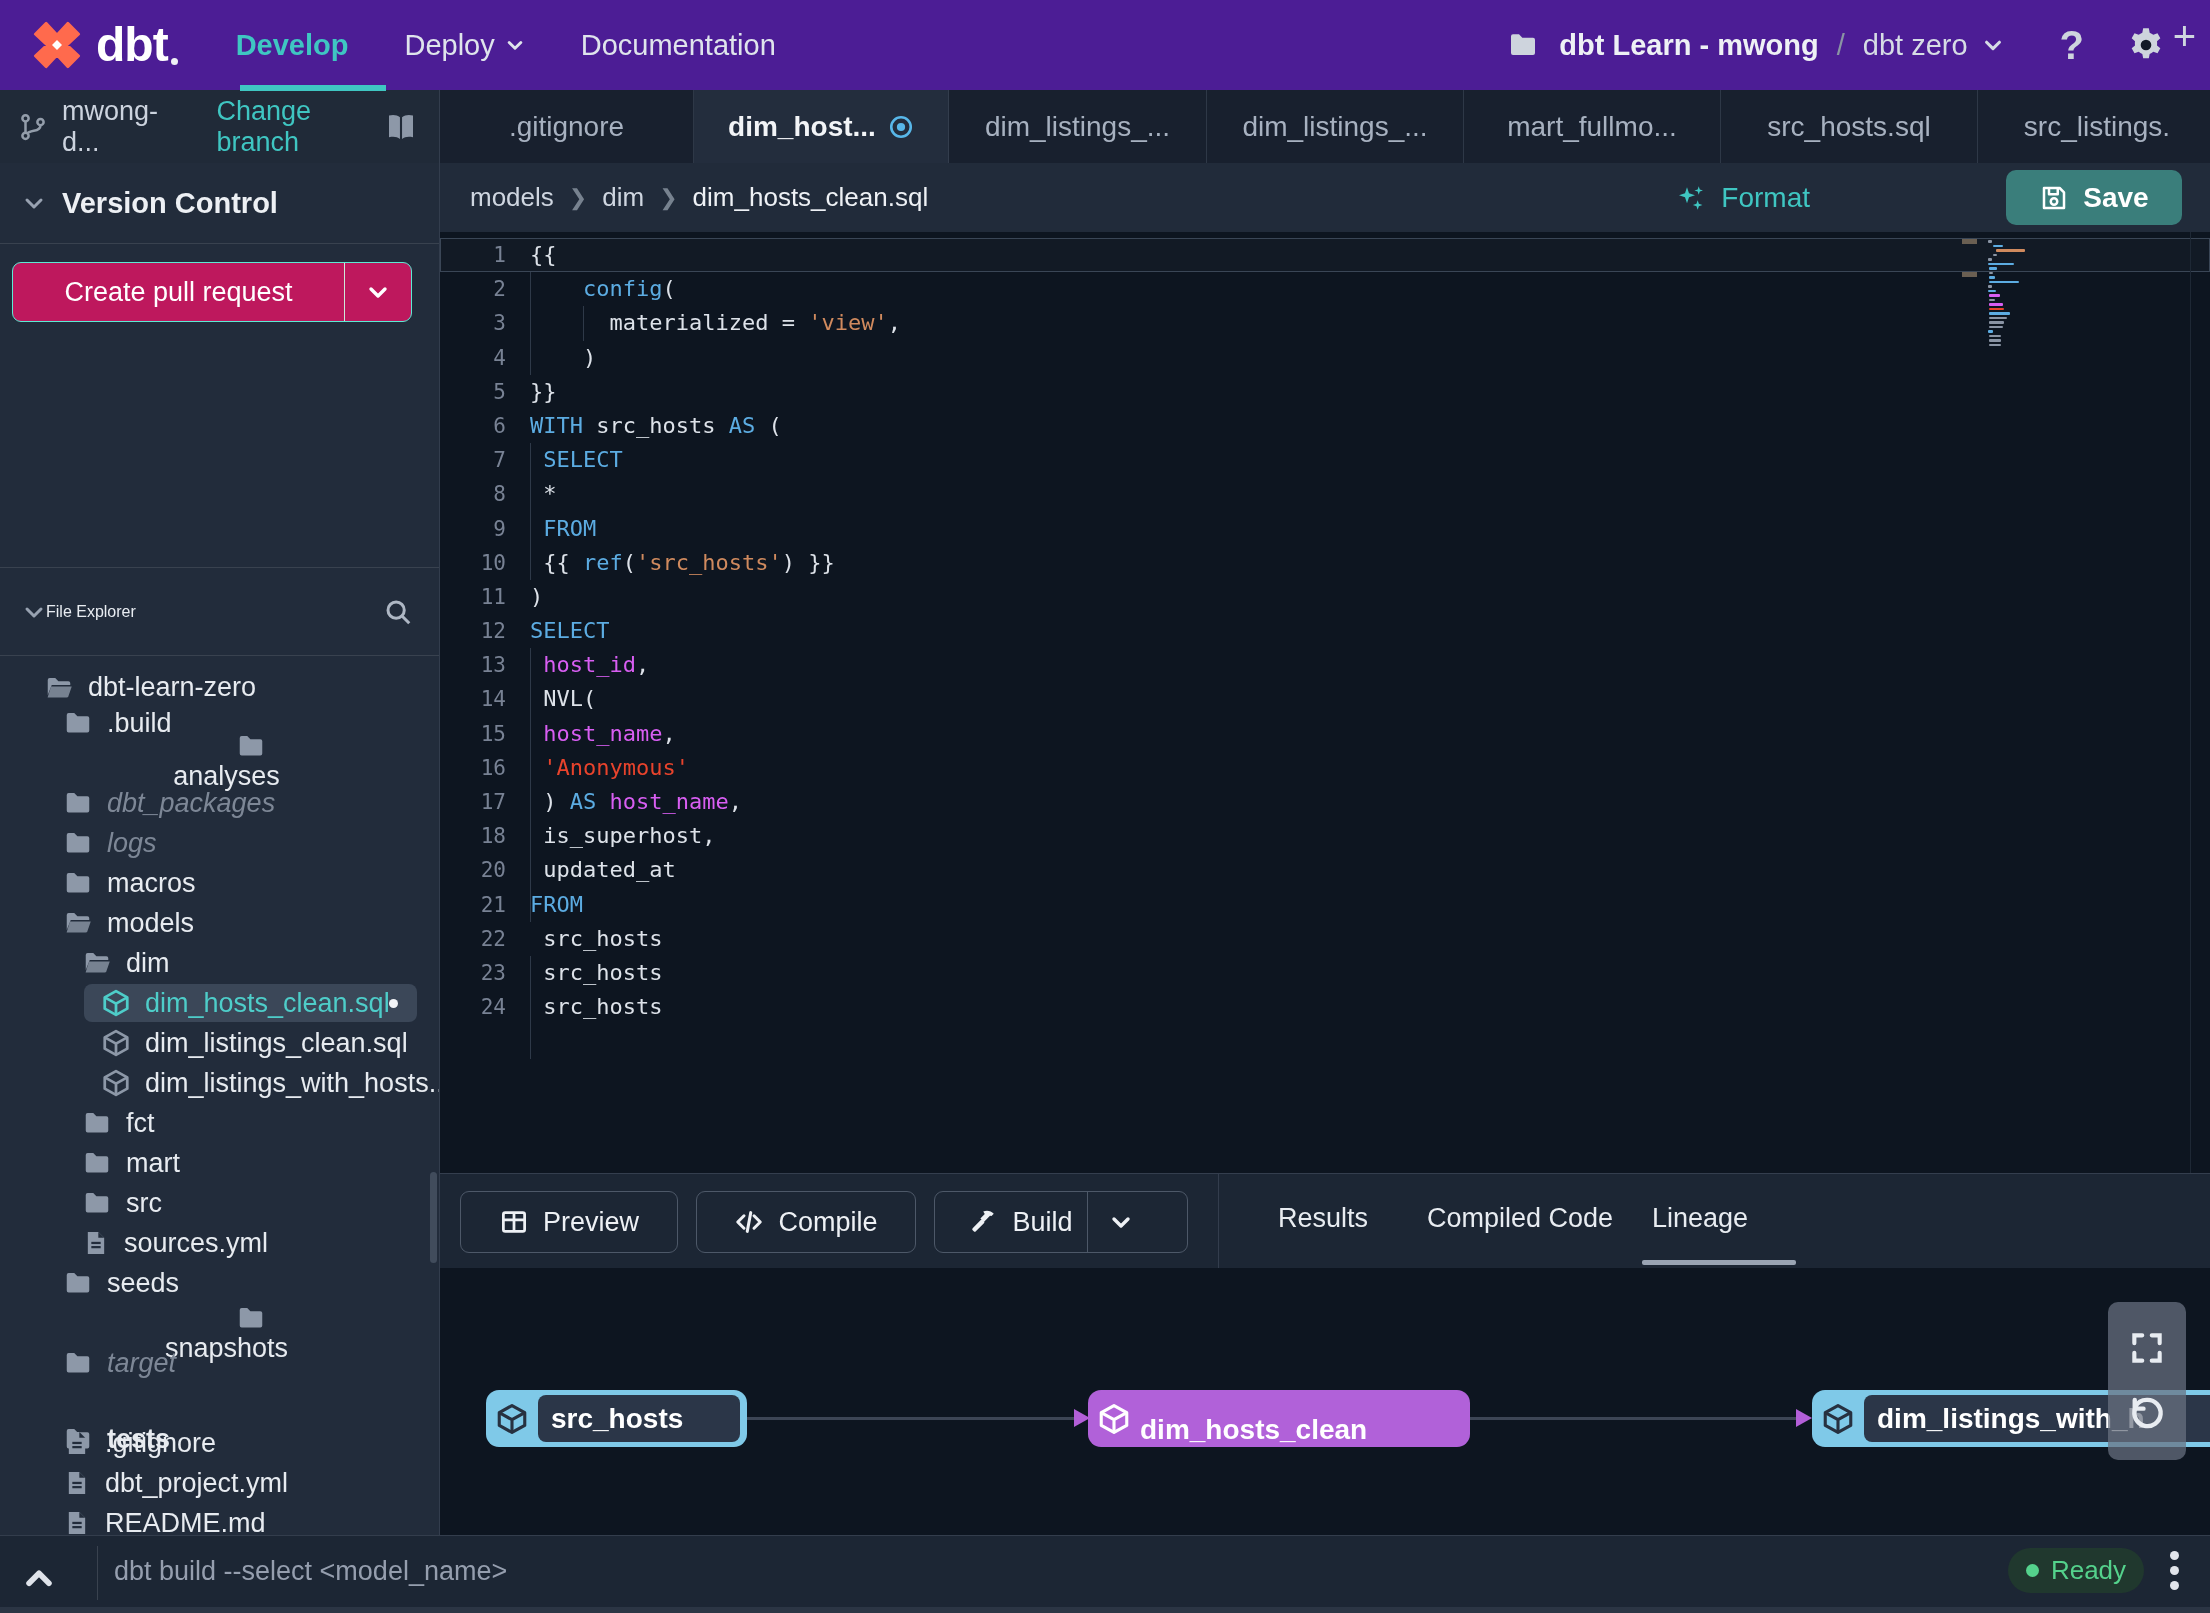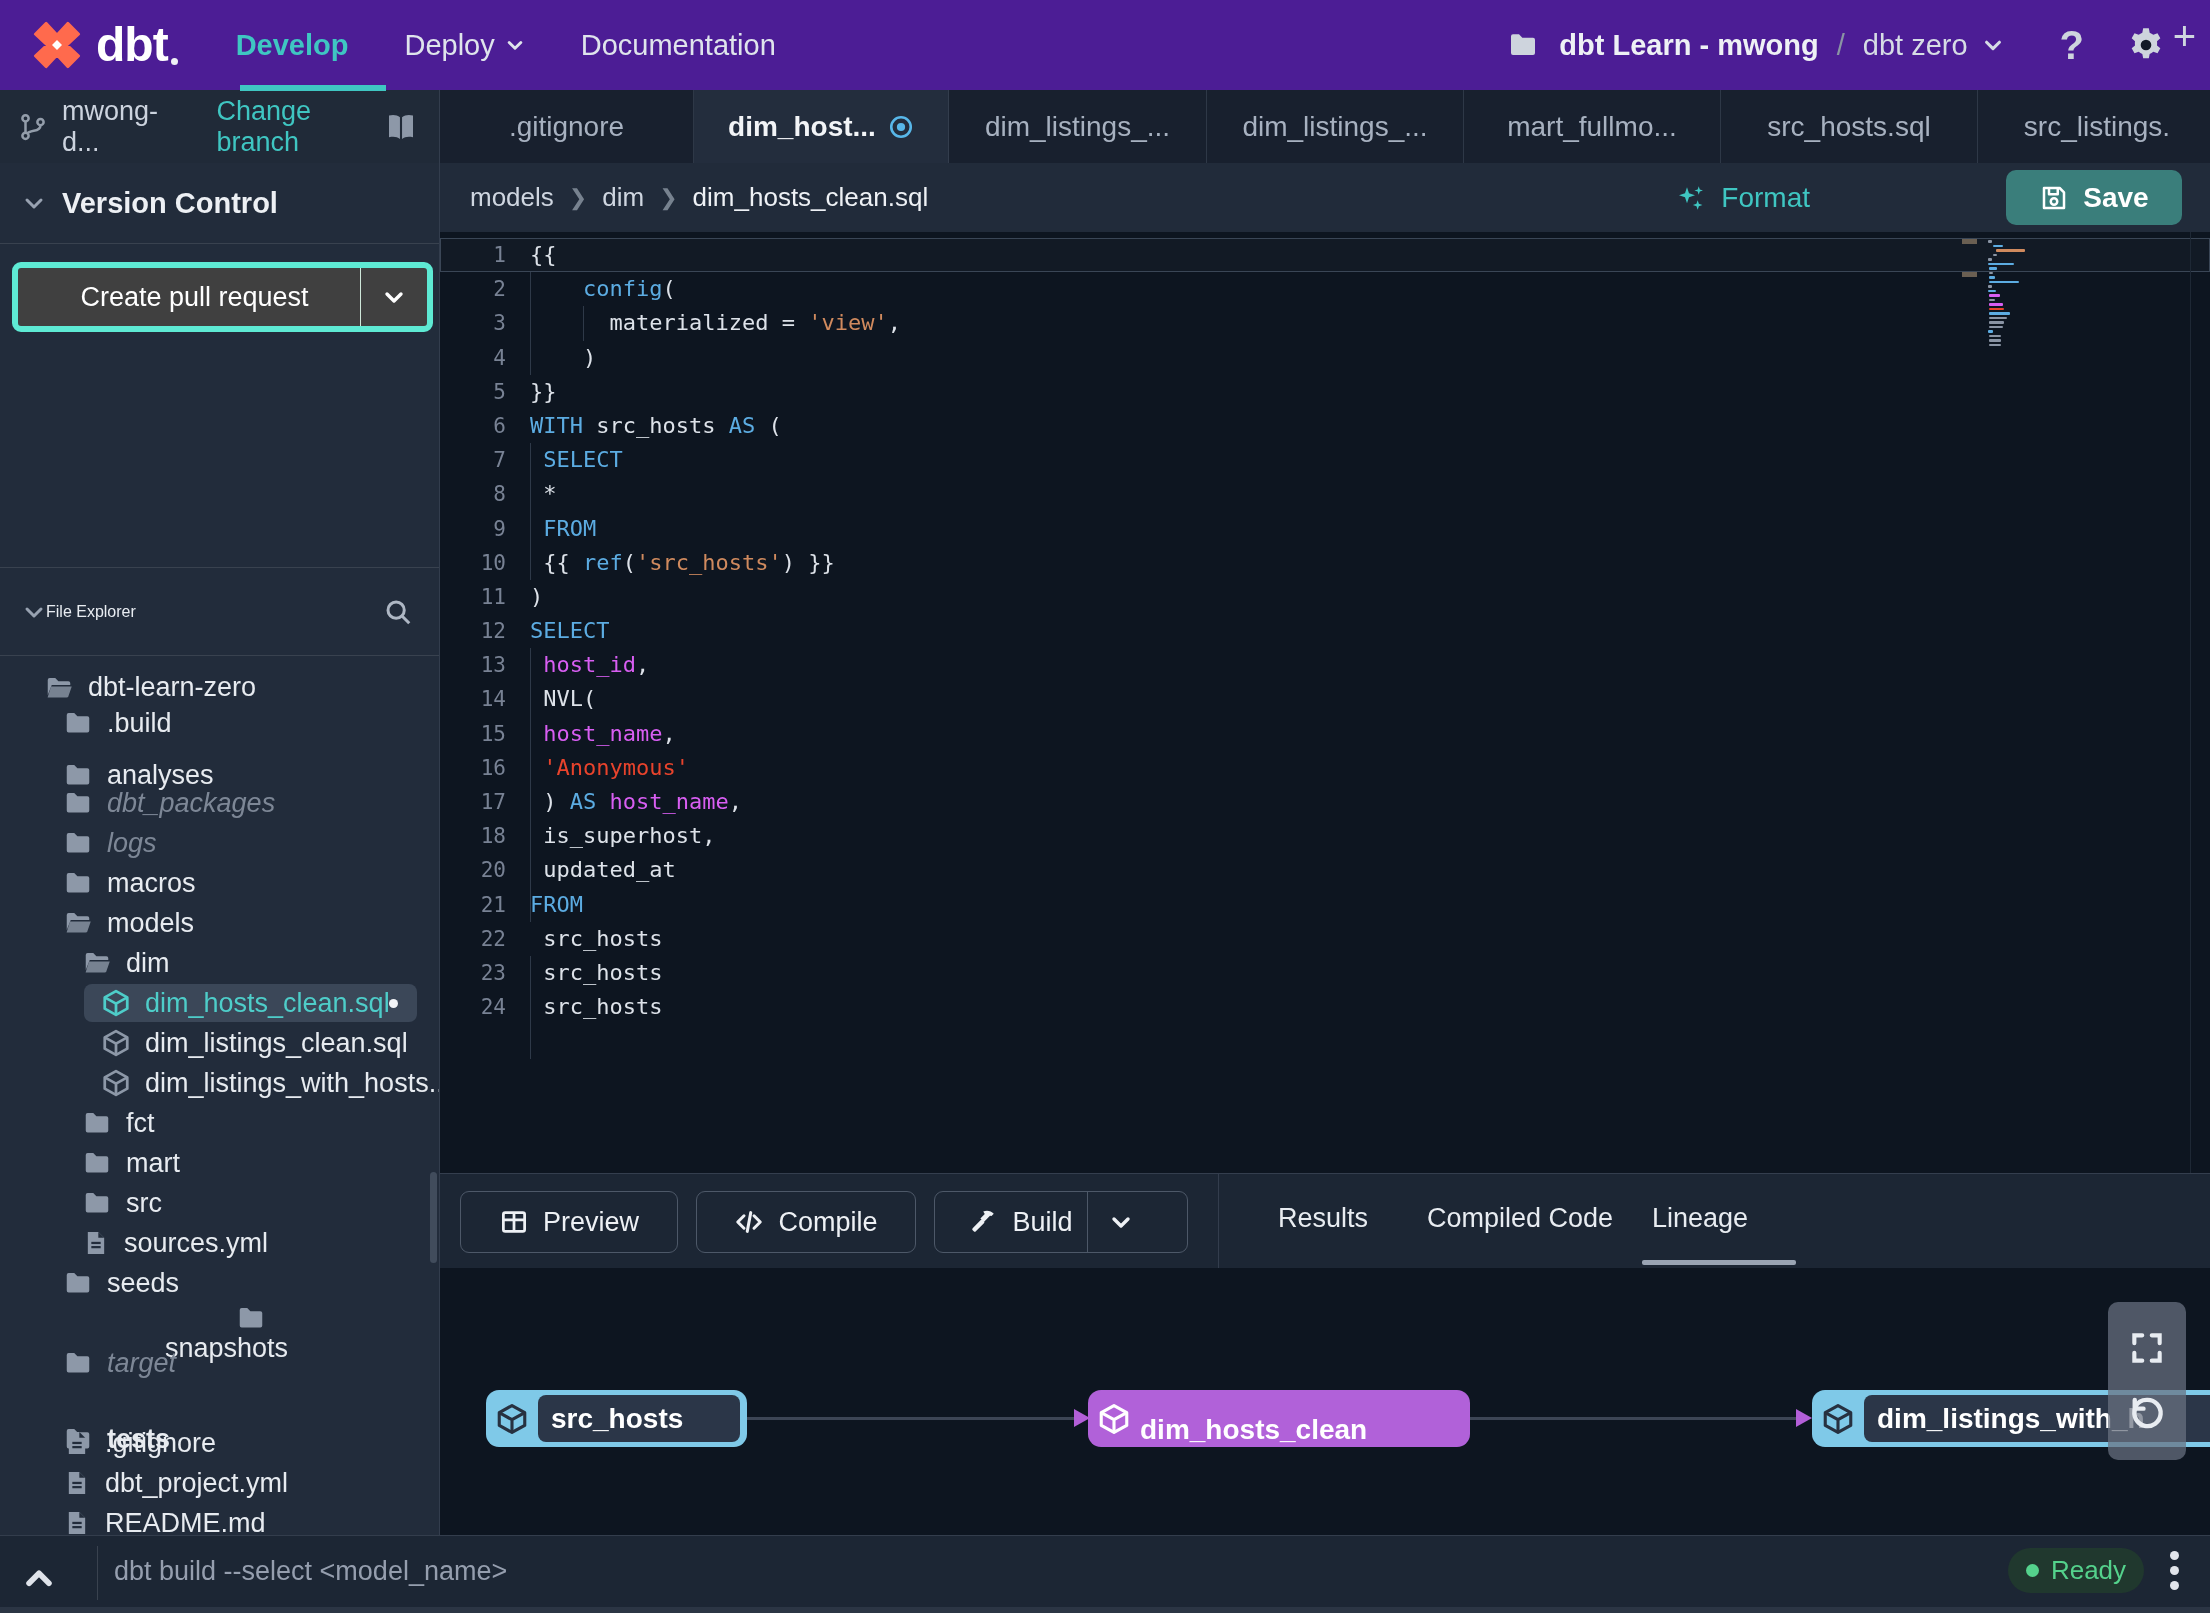--- a/index.html
+++ b/index.html
@@ -38,22 +38,22 @@
            font-size:40px;color:#cfd6df;cursor:pointer;z-index:3;background:transparent;}
 
   
   #sidebar{position:absolute;left:0;top:163px;width:439px;height:1372px;background:#222c3b;
            border-right:1px solid #333d4d;overflow:hidden;}
   .side-header{display:flex;align-items:center;height:80px;border-bottom:1px solid #39424f;}
   .side-header .chev{margin-left:22px;color:#98a2b1;}
   .side-header .title{font-size:29px;font-weight:bold;color:#edf0f4;margin-left:16px;}
   #fe-header{position:absolute;left:0;right:0;top:404px;height:87px;border-top:1px solid #39424f;border-bottom:1px solid #39424f;
              display:flex;align-items:center;}
-  #pr-button{position:absolute;left:12px;top:99px;width:398px;height:58px;background:#404040;
-             border:6px solid #5eead4;border-radius:9px;display:flex;align-items:center;cursor:pointer;padding-left:11px;}
+  #pr-button{position:absolute;left:12px;top:99px;width:398px;height:58px;background:#be185d;
+             border:1px solid #5eead4;border-radius:9px;display:flex;align-items:center;cursor:pointer;}
   #pr-label{flex:1;text-align:center;font-size:27px;color:#fff;}
   #pr-split{width:66px;height:100%;border-left:1px solid #cfe8da;display:flex;align-items:center;justify-content:center;color:#fff;}
   #search-icon{margin-left:auto;margin-right:26px;color:#aeb7c4;cursor:pointer;}
   #tree{position:absolute;left:0;right:0;top:500px;}
   .trow{position:absolute;left:0;right:0;height:40px;display:flex;align-items:center;cursor:pointer;}
   .trow .hl{position:absolute;left:84px;right:22px;top:1px;bottom:1px;background:#3b4758;border-radius:8px;}
   .trow .ticon{position:relative;flex:none;color:#8d98a8;}
   .trow .tlabel{position:relative;font-size:27px;color:#e7ebf0;margin-left:14px;white-space:nowrap;}
   .trow.muted .tlabel{color:#7d8796;font-style:italic;}
   .trow.sel .tlabel{color:#4ecdc9;}
@@ -277,21 +277,21 @@
           <span class="tlabel">dbt-learn-zero</span>
         </div>
         <div class="trow" style="top: 40px;">
           <span class="ticon" style="margin-left:63px">
             <svg viewBox="0 0 24 24" width="30" height="30" fill="currentColor">
               <path d="M3 5.5A1.5 1.5 0 0 1 4.5 4H9l2.5 2.5h8A1.5 1.5 0 0 1 21 8v10a1.5 1.5 0 0 1-1.5 1.5h-15A1.5 1.5 0 0 1 3 18Z"></path>
             </svg>
           </span>
           <span class="tlabel">.build</span>
         </div>
-        <div class="trow" style="top: 92px;">
+        <div class="trow" style="top: 68px; flex-direction: column;">
           <span class="ticon" style="margin-left:63px">
             <svg viewBox="0 0 24 24" width="30" height="30" fill="currentColor">
               <path d="M3 5.5A1.5 1.5 0 0 1 4.5 4H9l2.5 2.5h8A1.5 1.5 0 0 1 21 8v10a1.5 1.5 0 0 1-1.5 1.5h-15A1.5 1.5 0 0 1 3 18Z"></path>
             </svg>
           </span>
           <span class="tlabel">analyses</span>
         </div>
         <div class="trow muted" style="top: 120px;">
           <span class="ticon" style="margin-left:63px">
             <svg viewBox="0 0 24 24" width="30" height="30" fill="currentColor">

